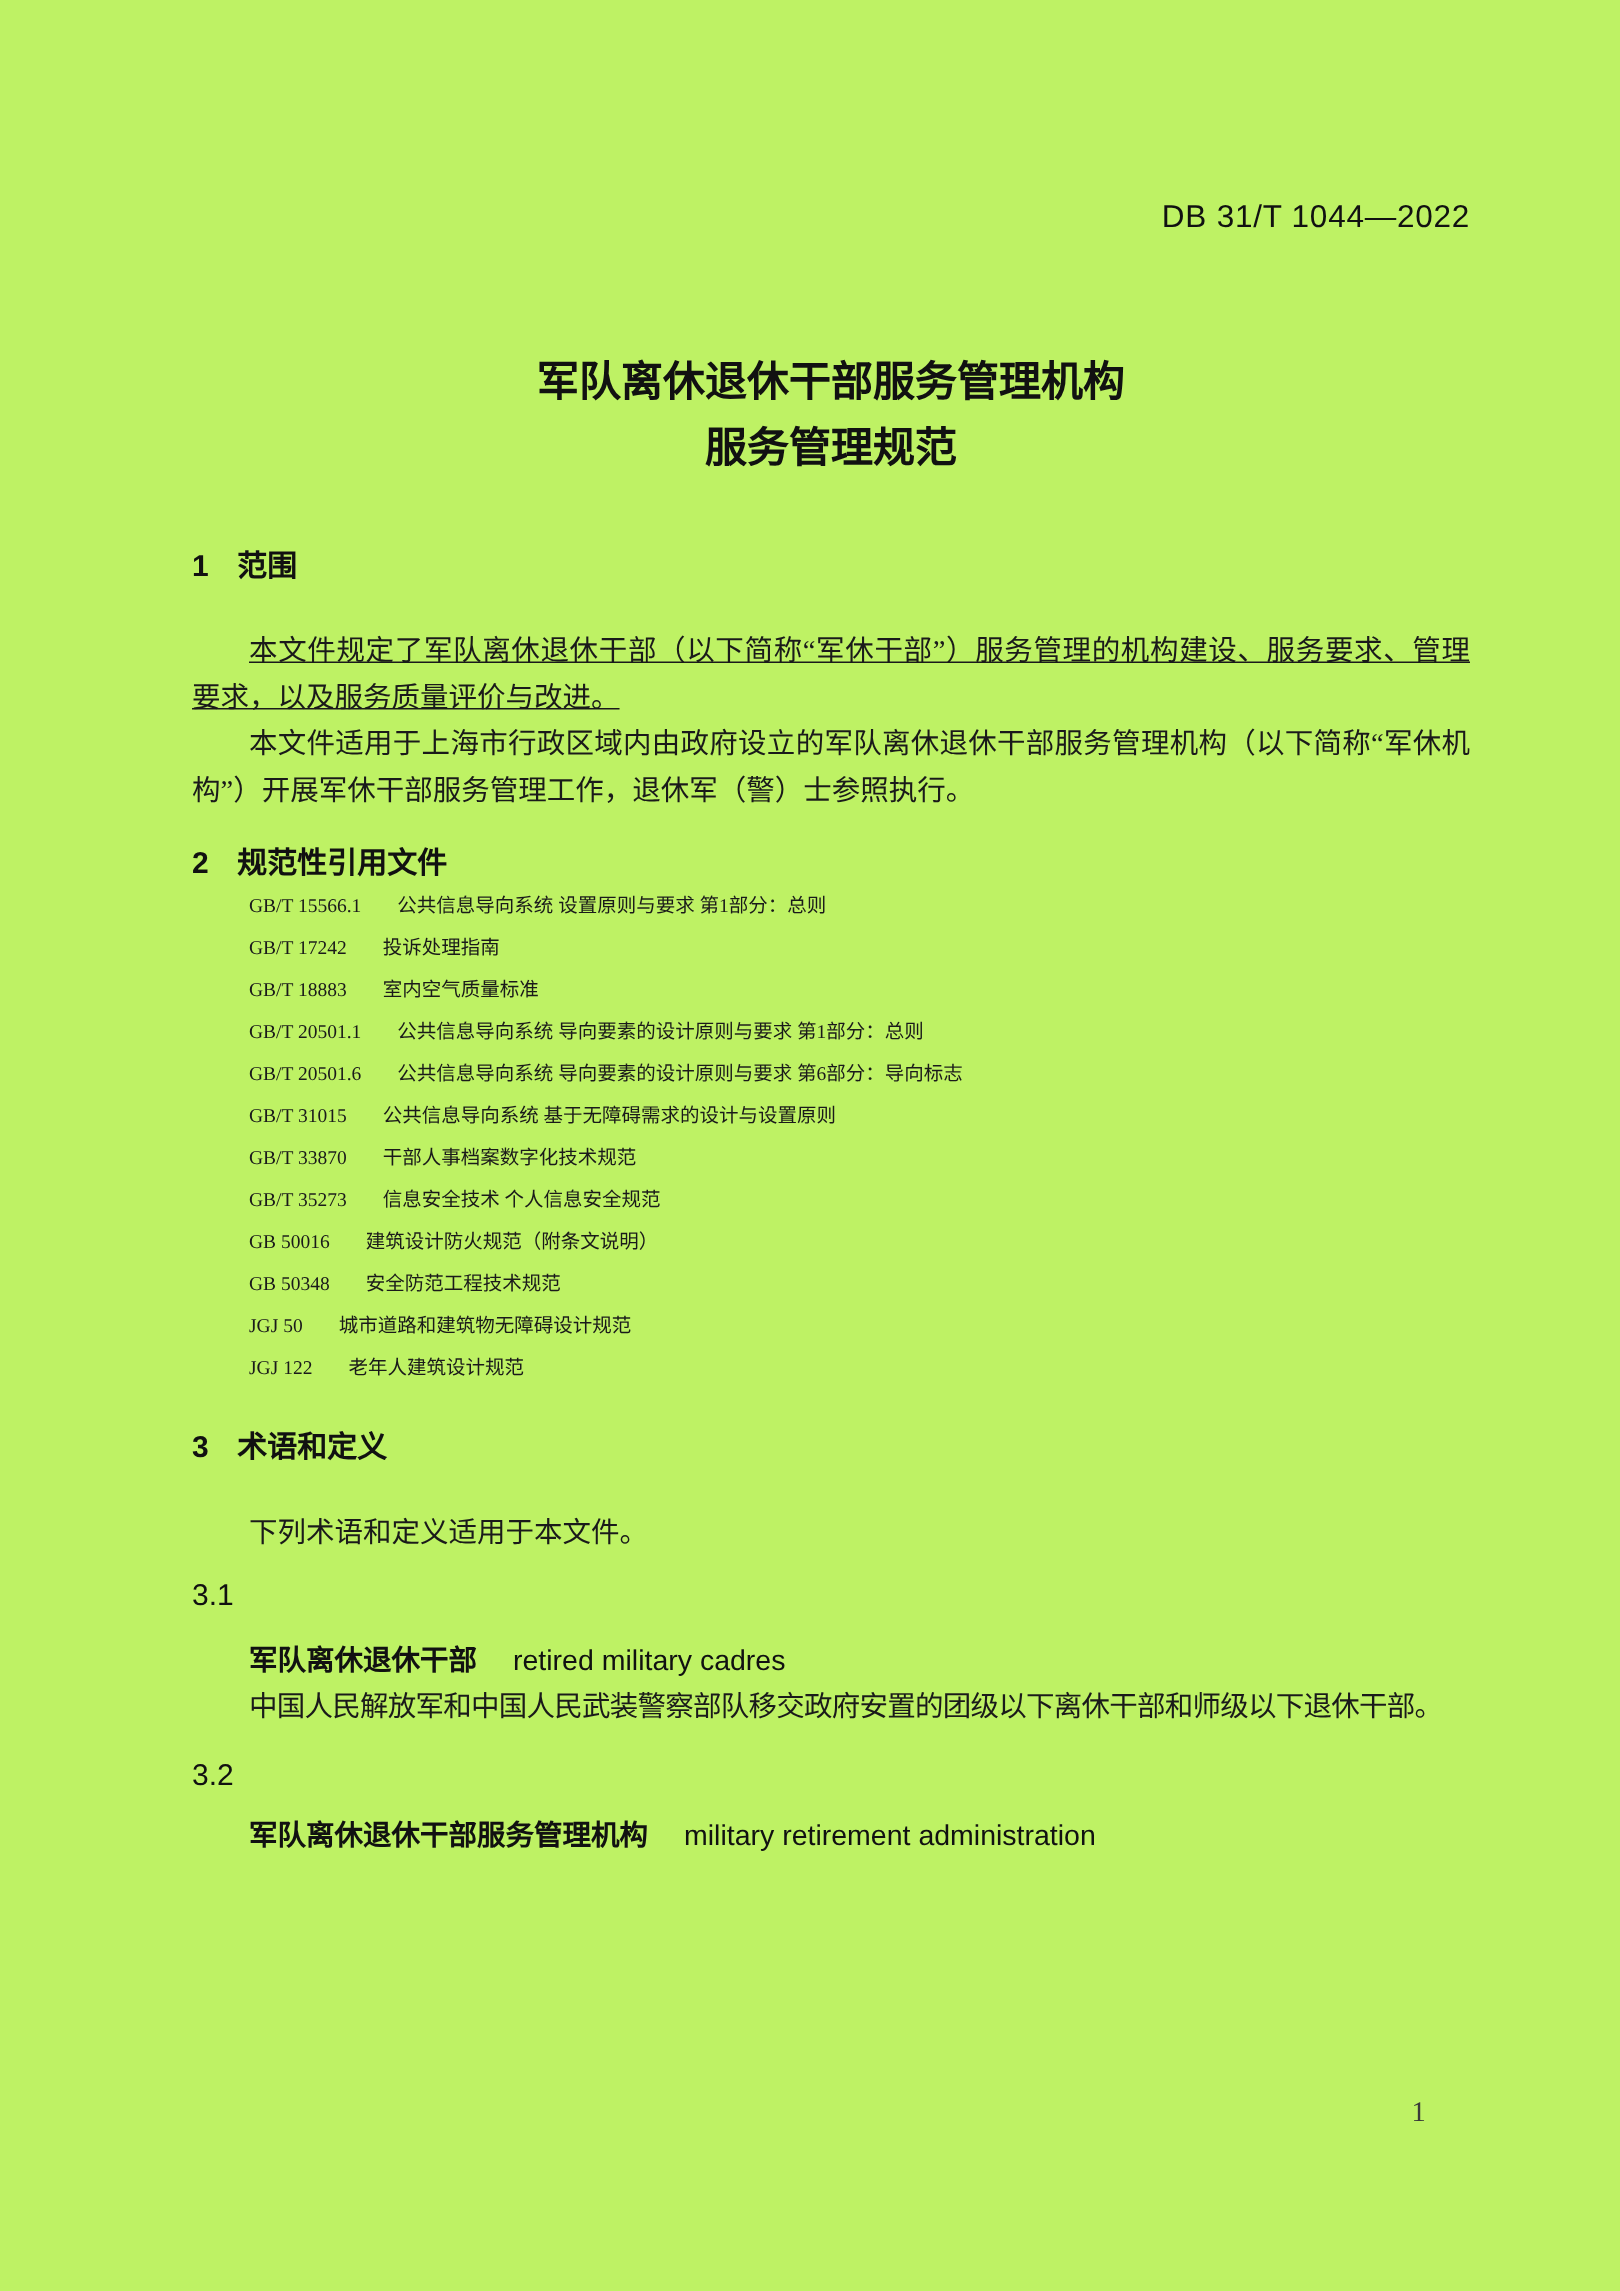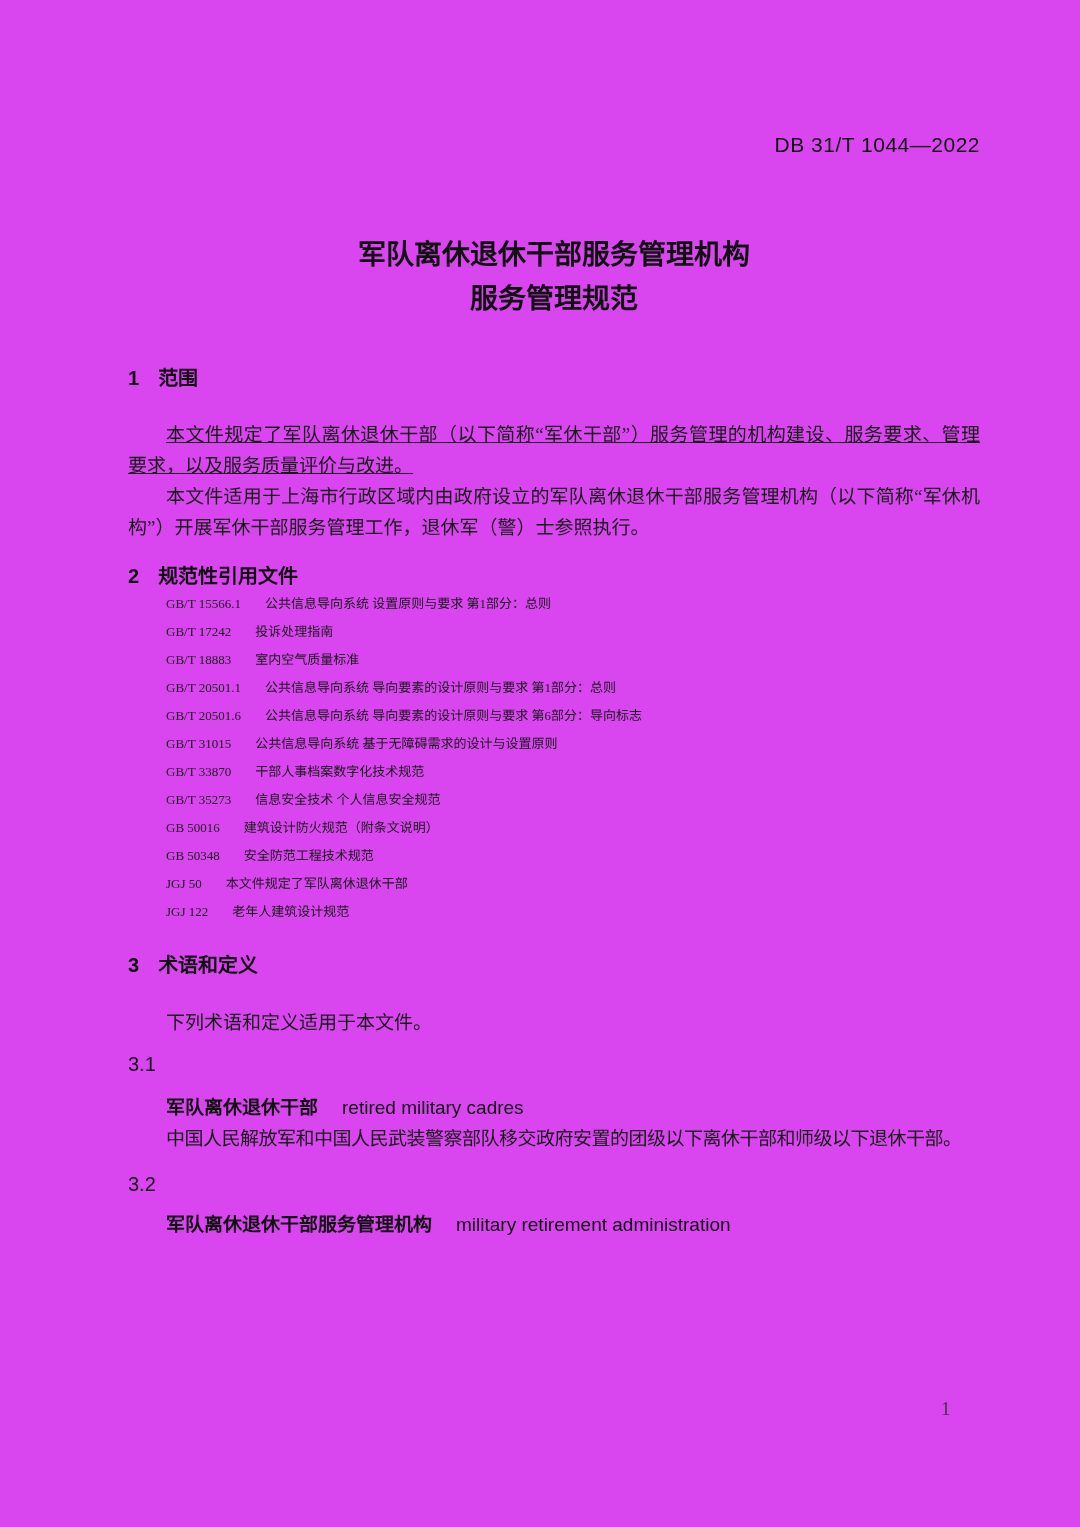--- a/index.html
+++ b/index.html
@@ -5,21 +5,21 @@
 <style>
   html, body {
     margin: 0;
     padding: 0;
     background: #ffffff;
   }
   .page {
     position: relative;
     width: 1080px;
     height: 1527px;
-    background: #d946ef;
+    background: #bef264;
     color: #1a1a1a;
     overflow: hidden;
     font-family: "Liberation Serif", "DejaVu Serif", serif;
   }
   .doc-code {
     position: absolute;
     top: 133px;
     right: 100px;
     font-family: "Liberation Sans", "DejaVu Sans", sans-serif;
     font-size: 21px;
@@ -139,21 +139,21 @@
       <li class="ref-item"><span class="ref-code">GB/T 15566.1</span><span class="ref-title">公共信息导向系统 设置原则与要求 第1部分：总则</span></li>
       <li class="ref-item"><span class="ref-code">GB/T 17242</span><span class="ref-title">投诉处理指南</span></li>
       <li class="ref-item"><span class="ref-code">GB/T 18883</span><span class="ref-title">室内空气质量标准</span></li>
       <li class="ref-item"><span class="ref-code">GB/T 20501.1</span><span class="ref-title">公共信息导向系统 导向要素的设计原则与要求 第1部分：总则</span></li>
       <li class="ref-item"><span class="ref-code">GB/T 20501.6</span><span class="ref-title">公共信息导向系统 导向要素的设计原则与要求 第6部分：导向标志</span></li>
       <li class="ref-item"><span class="ref-code">GB/T 31015</span><span class="ref-title">公共信息导向系统 基于无障碍需求的设计与设置原则</span></li>
       <li class="ref-item"><span class="ref-code">GB/T 33870</span><span class="ref-title">干部人事档案数字化技术规范</span></li>
       <li class="ref-item"><span class="ref-code">GB/T 35273</span><span class="ref-title">信息安全技术 个人信息安全规范</span></li>
       <li class="ref-item"><span class="ref-code">GB 50016</span><span class="ref-title">建筑设计防火规范（附条文说明）</span></li>
       <li class="ref-item"><span class="ref-code">GB 50348</span><span class="ref-title">安全防范工程技术规范</span></li>
-      <li class="ref-item"><span class="ref-code">JGJ 50</span><span class="ref-title">本文件规定了军队离休退休干部</span></li>
+      <li class="ref-item"><span class="ref-code">JGJ 50</span><span class="ref-title">城市道路和建筑物无障碍设计规范</span></li>
       <li class="ref-item"><span class="ref-code">JGJ 122</span><span class="ref-title">老年人建筑设计规范</span></li>
     </ul>
 
     <h2 class="sec-heading mt-s3"><span class="sec-num">3</span><span>术语和定义</span></h2>
 
     <p class="body-para mt-p4">下列术语和定义适用于本文件。</p>
 
     <div class="term-num mt-t1">3.1</div>
     <div class="term-block mt-tb1">
       <div class="term-line"><span class="term-zh">军队离休退休干部</span><span class="term-en">retired military cadres</span></div>

